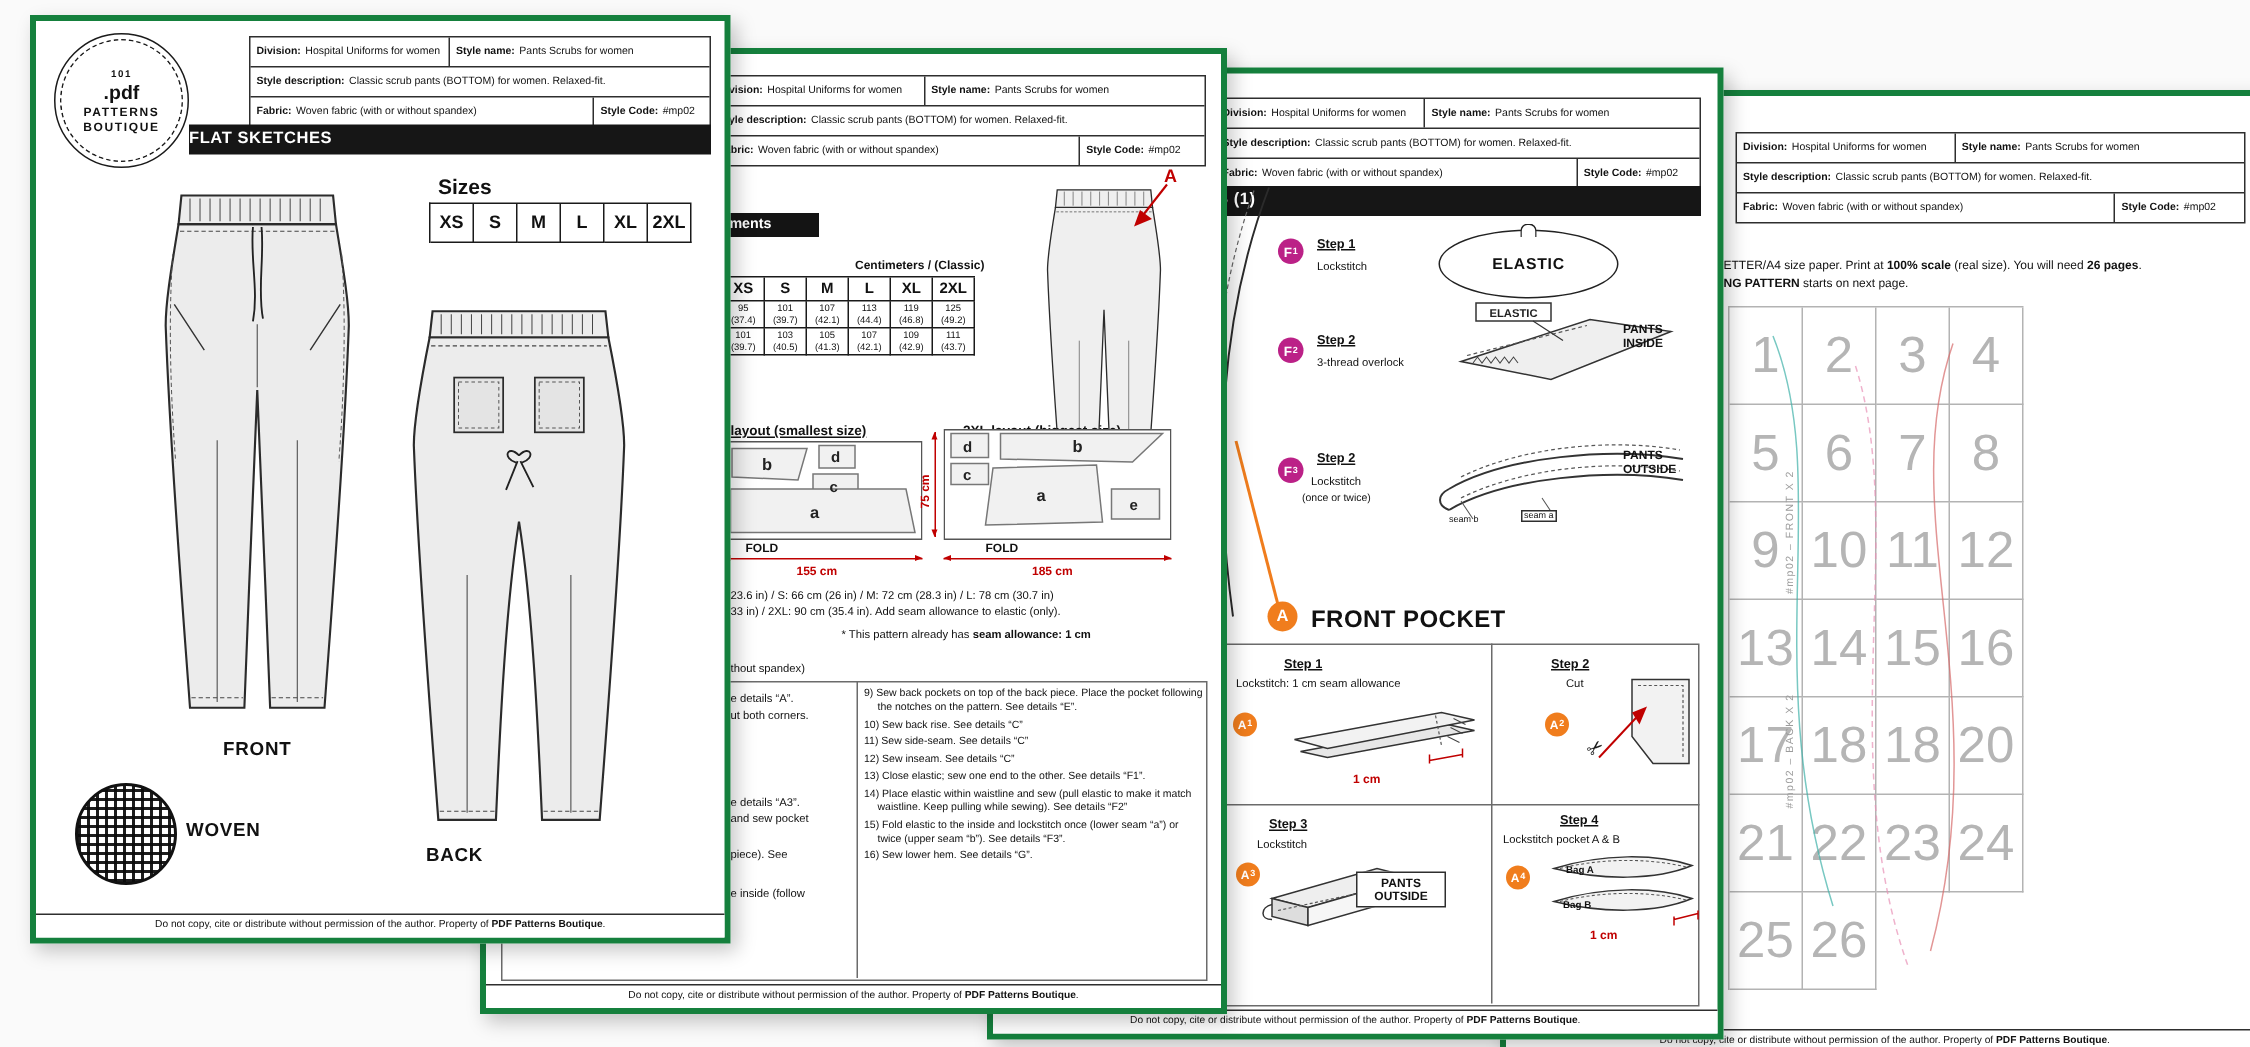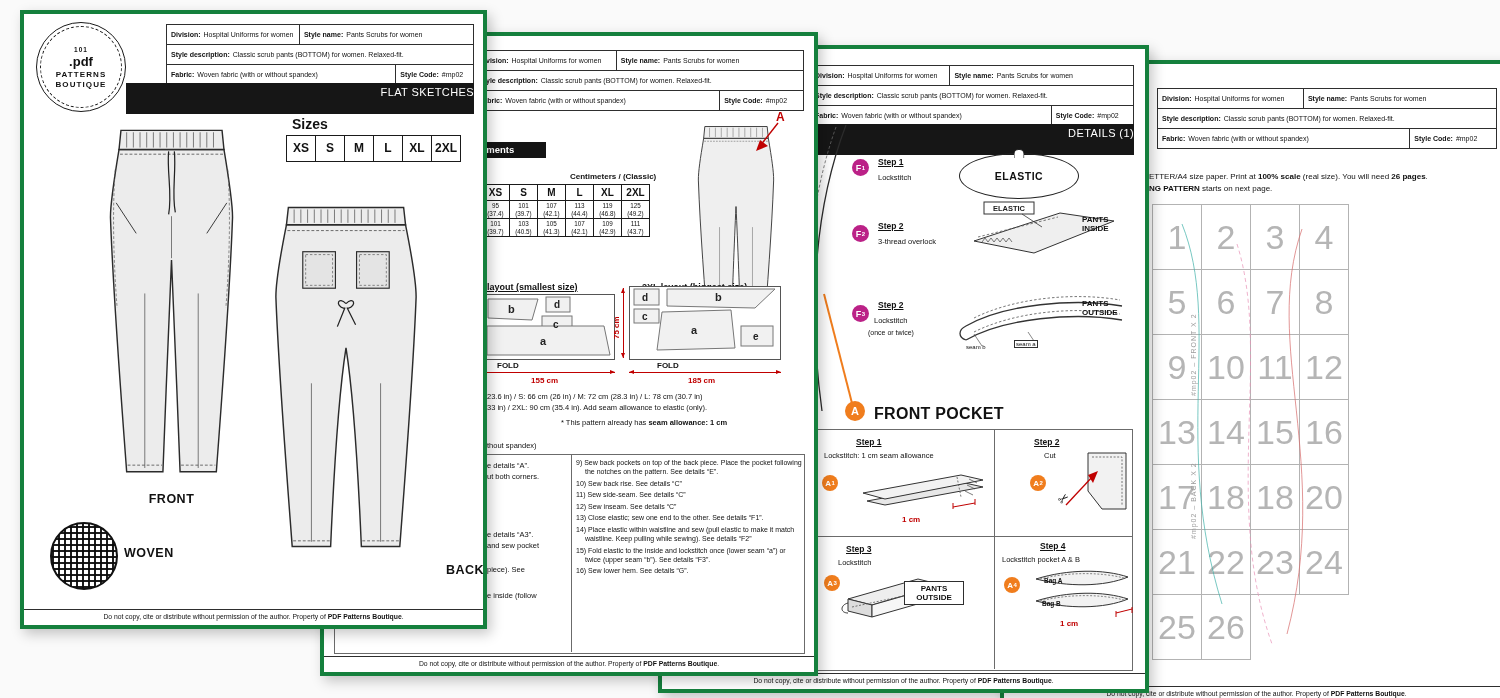--- a/index.html
+++ b/index.html
@@ -17,22 +17,22 @@
   .red{color:#c00000}
 
   
   .hdr{position:absolute;border:1px solid #2e2e2e;background:#fff}
   .hr{display:flex;height:19px;border-bottom:1px solid #2e2e2e;align-items:stretch}
   .hr:last-child{border-bottom:none}
   .hc{padding:0 4px;font-size:7px;white-space:nowrap;overflow:hidden;display:flex;align-items:center;gap:3px}
   .hc+.hc{border-left:1px solid #2e2e2e}
   .c1a{width:40.5%;flex:none}.c1b{flex:1}
   .c3a{width:72%;flex:none}.c3b{flex:1}
-  .bar{position:absolute;height:31px;line-height:19px;background:#161616;color:#fff;font-weight:400;
-       font-size:11px;text-align:right;letter-spacing:.4px}
+  .bar{position:absolute;height:20px;line-height:19px;background:#161616;color:#fff;font-weight:700;
+       font-size:11px;text-align:left;letter-spacing:.4px}
   .pfoot{position:absolute;left:0;right:0;bottom:0;border-top:1px solid #2e2e2e;font-size:6.8px;
        text-align:center;padding:3px 2px 5px;background:#fff;white-space:nowrap}
 
   
   .logo{position:absolute;left:12px;top:8px;width:88px;height:88px;border:1.6px solid #1a1a1a;border-radius:50%;
         display:flex;flex-direction:column;align-items:center;justify-content:center;gap:1px;text-align:center;background:#fff}
   .logo::before{content:"";position:absolute;inset:3px;border:1px dashed #1a1a1a;border-radius:50%}
   .logo-top{font-size:6.5px;font-weight:700;letter-spacing:1px}
   .logo-pdf{font-size:13px;font-weight:700}
   .logo-line{font-size:8px;font-weight:700;letter-spacing:1.1px}
@@ -183,21 +183,21 @@
       <rect x="55" y="58" width="34" height="38" fill="#e4e4e4" stroke="#2b2b2b" stroke-width="1.2"></rect>
       <rect x="58" y="61" width="28" height="32" fill="none" stroke="#555" stroke-width="0.7" stroke-dasharray="2.5 2"></rect>
       <rect x="111" y="58" width="34" height="38" fill="#e4e4e4" stroke="#2b2b2b" stroke-width="1.2"></rect>
       <rect x="114" y="61" width="28" height="32" fill="none" stroke="#555" stroke-width="0.7" stroke-dasharray="2.5 2"></rect>
       <path d="M100,112 C92,104 88,114 98,117 M100,112 C108,104 112,114 102,117" fill="none" stroke="#222" stroke-width="1.3"></path>
       <path d="M99,116 L91,136 M101,116 L110,134" fill="none" stroke="#222" stroke-width="1.3"></path>
       <path d="M64,195 V360 M136,195 V360" stroke="#555" stroke-width="0.8"></path>
       <path d="M45,359 H83 M117,359 H155" stroke="#444" stroke-width="0.8" stroke-dasharray="3 2"></path>
     </svg>
   </div>
-  <div class="cap" style="left:260px;top:549px;width:200px;text-align:right">BACK</div>
+  <div class="cap" style="left:260px;top:549px;width:200px;text-align:left">BACK</div>
 
   <div class="weave"></div>
   <div class="cap" style="left:100px;top:532px">WOVEN</div>
 
   <div class="pfoot"><span>Do not copy, cite or distribute without permission of the author. Property of </span><span class="b">PDF Patterns Boutique</span><span>.</span></div>
 </div>
 
 <div class="page" id="p2">
 
   <div class="hdr" style="left:150px;top:14px;right:10px">

